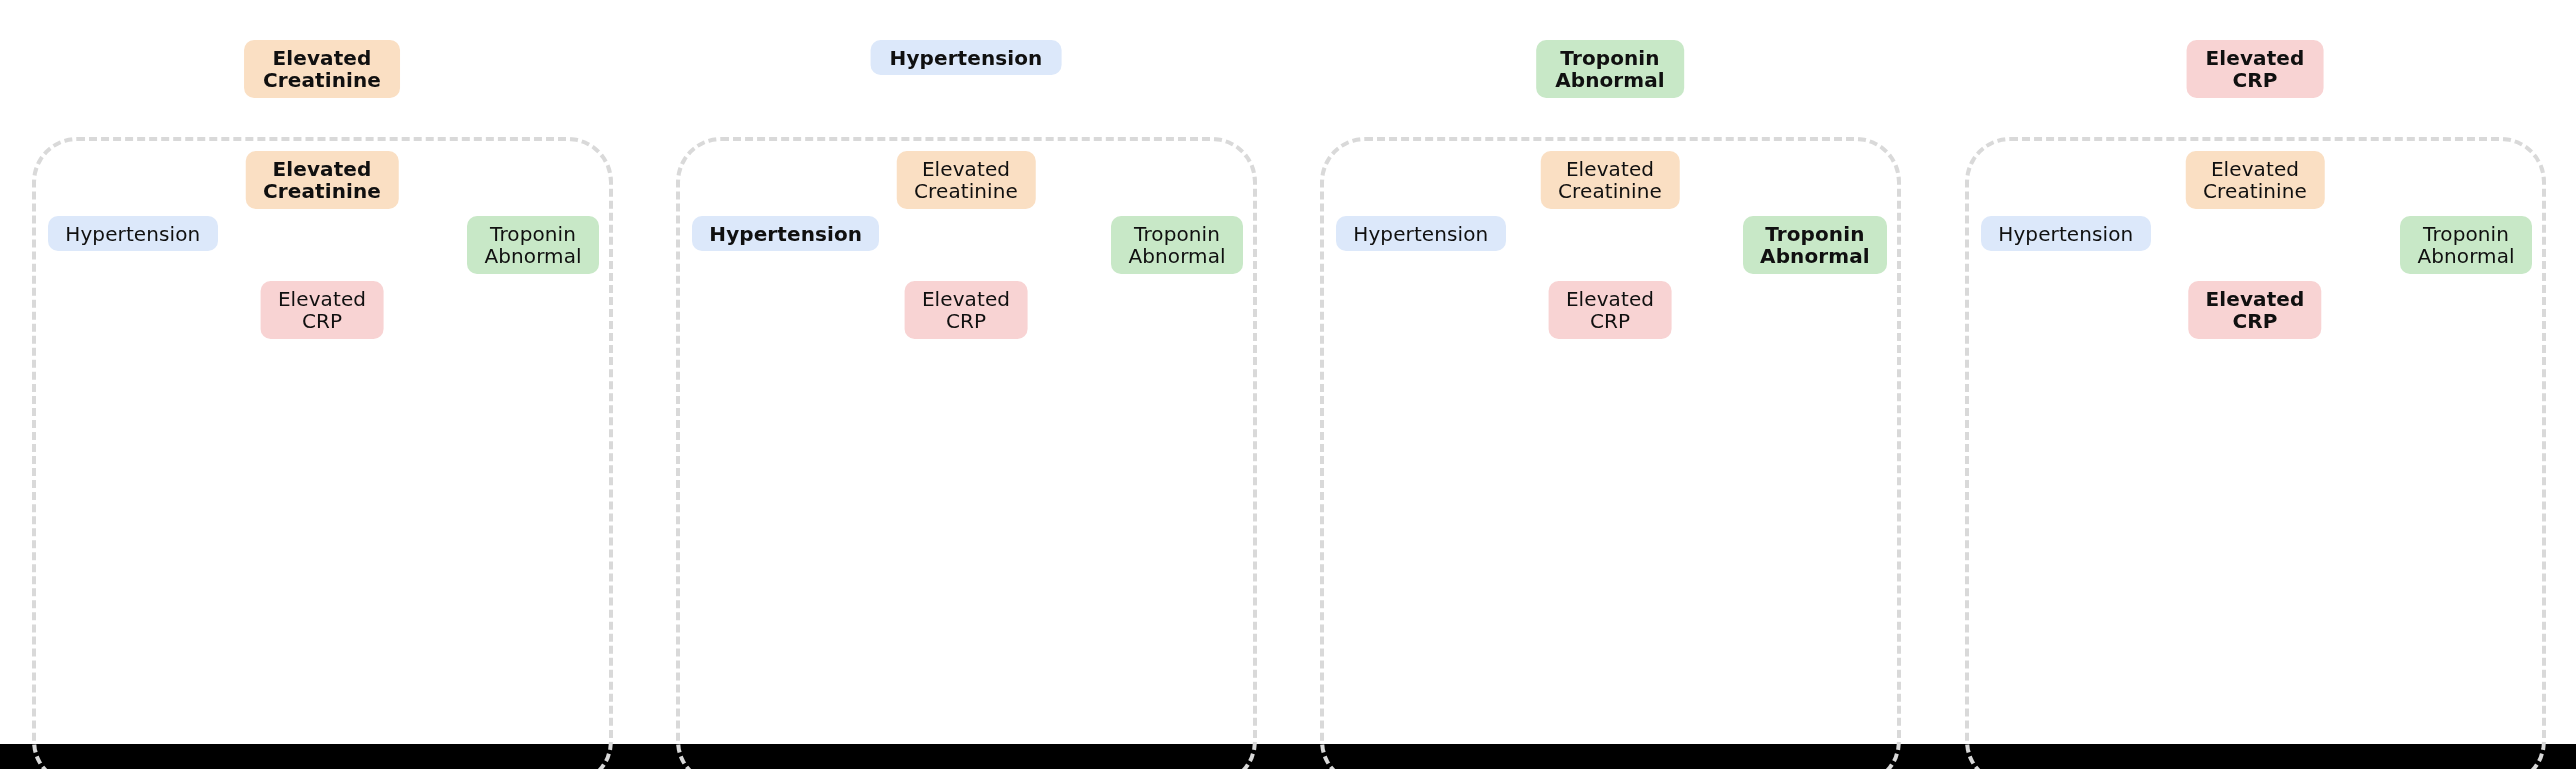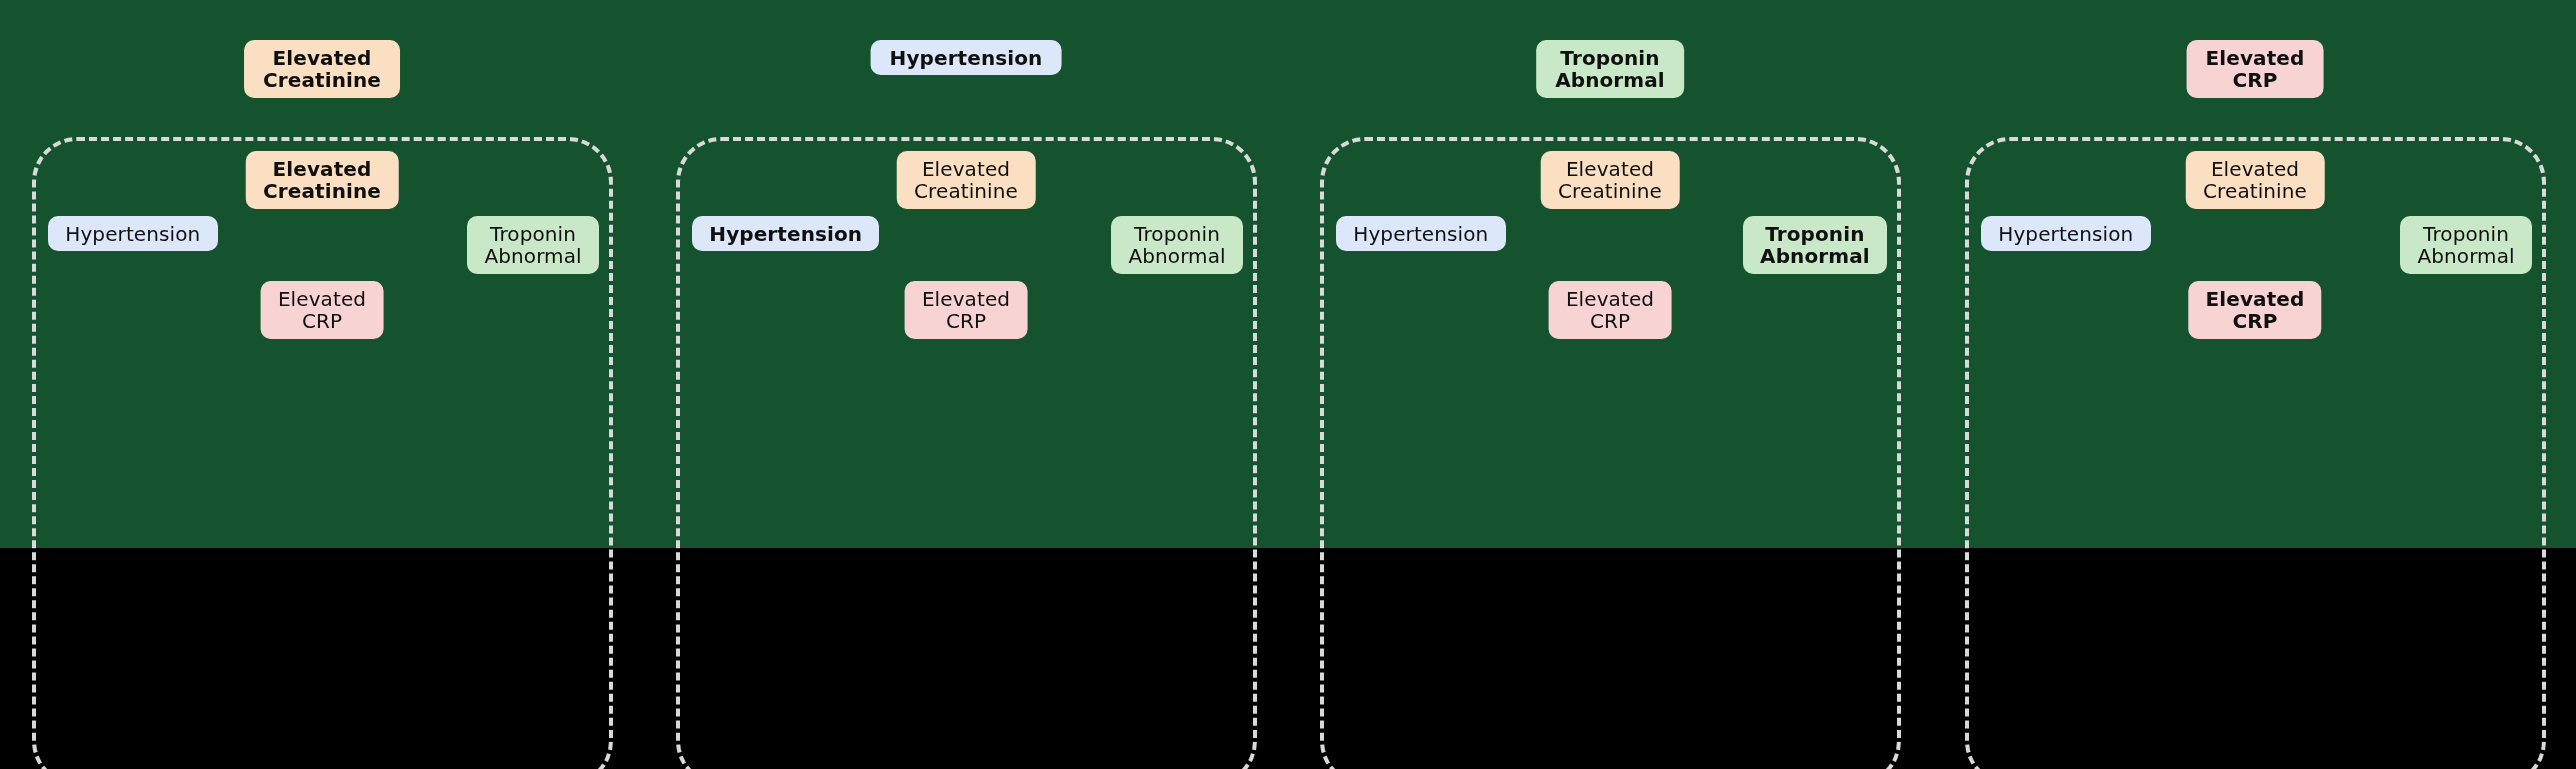--- a/index.html
+++ b/index.html
@@ -11,22 +11,22 @@
     overflow: hidden;
   }
   body {
     font-family: "DejaVu Sans", sans-serif;
     position: relative;
   }
 
   .canvas {
     position: relative;
     width: 2576px;
-    height: 548px;
-    background: #14532d;
+    height: 744px;
+    background: #ffffff;
   }
 
   
   .column {
     position: absolute;
     top: 0;
     width: 644px;
     height: 770px;
   }
   .col-0 { left: 0px; }

